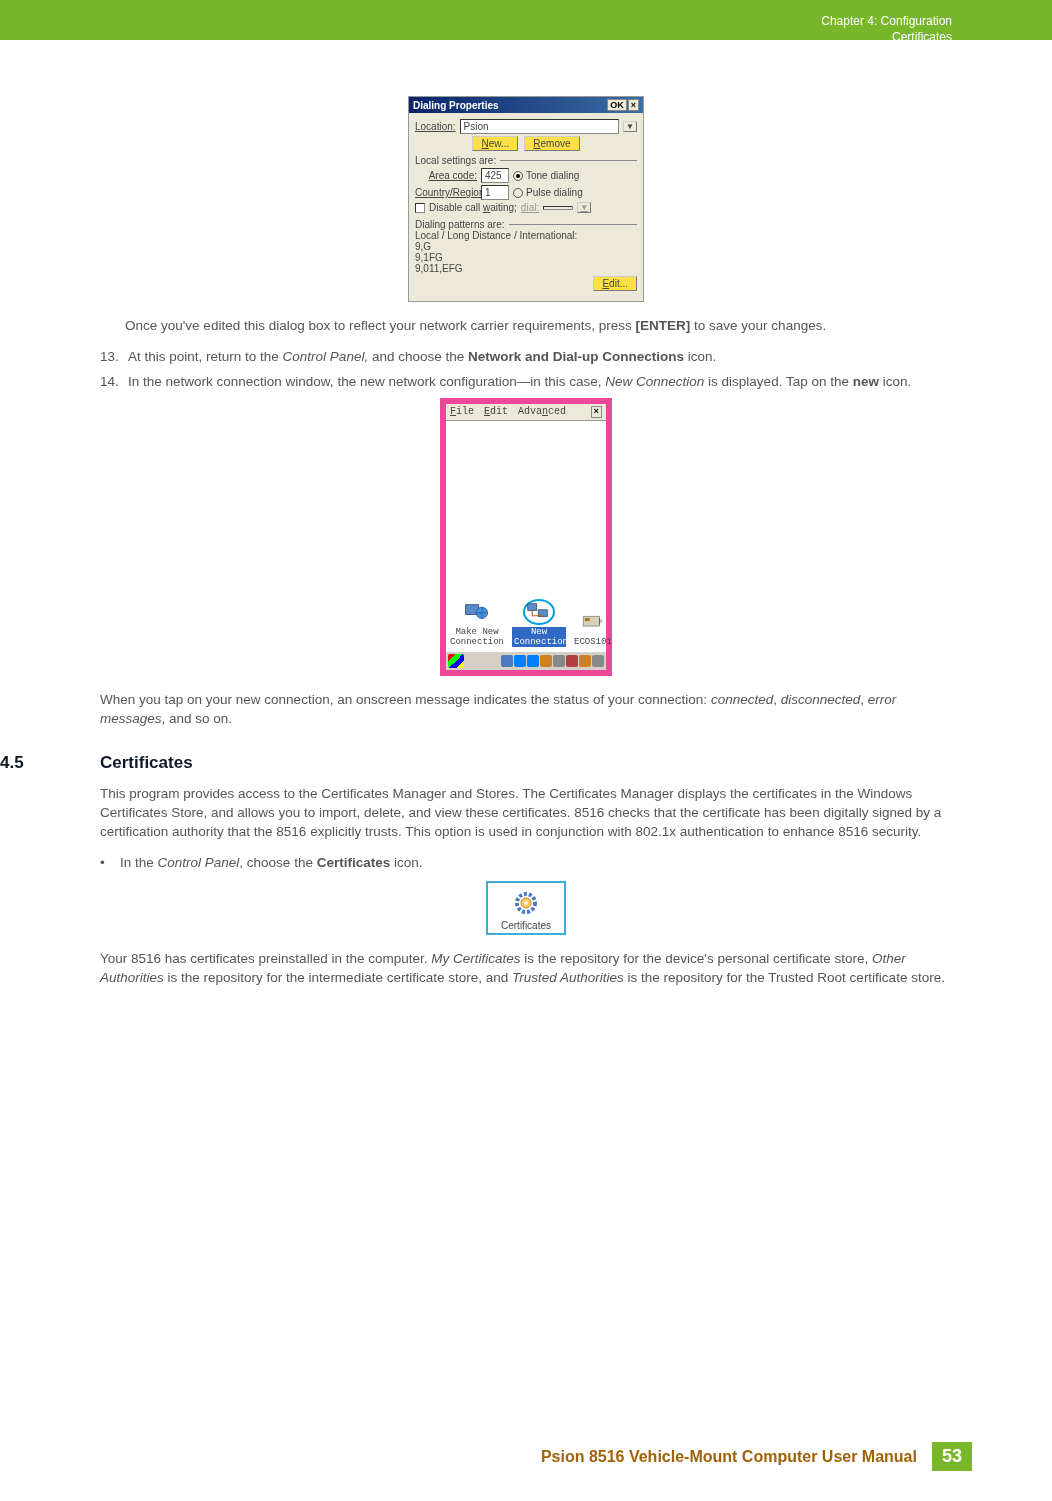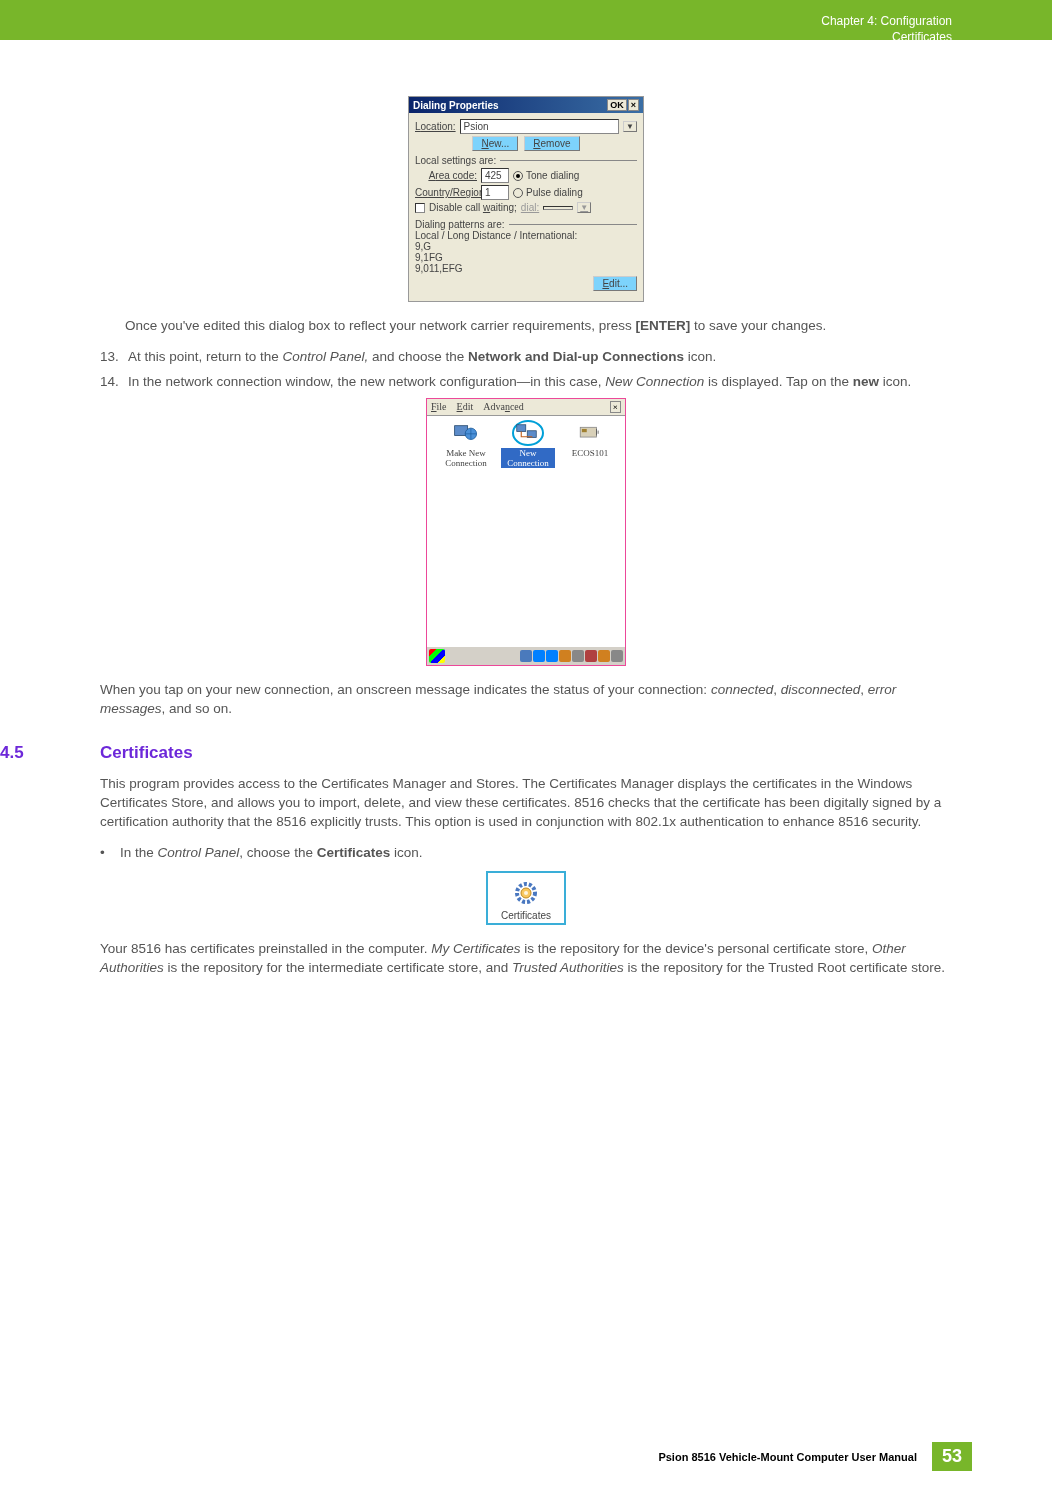--- a/index.html
+++ b/index.html
@@ -73,21 +73,21 @@
     min-width: 0;
   }
   .d-dropdown-arrow {
     background: #ece9d8;
     border: 1px outset #ccc;
     width: 14px;
     text-align: center;
     font-size: 8px;
   }
   .d-btn {
-    background: #7dd3fc;
+    background: #fde047;
     border: 1px outset #ccc;
     padding: 1px 8px;
     font-size: 10px;
   }
   fieldset.legend {
     border: none;
     border-top: 1px solid #888;
     margin: 4px 0;
     font-size: 10px;
   }
@@ -98,46 +98,45 @@
   }
   .radio-dot::after { content: ''; width: 4px; height: 4px; background: #000; border-radius: 50%; }
   .checkbox { width: 10px; height: 10px; border: 1px inset #888; background: #fff; display: inline-block; }
   .disabled { color: #999; text-decoration: underline; }
   .para { margin: 8px 4px 12px 25px; line-height: 1.4; font-size: 13.5px; color: #555; }
   .num-item { margin: 6px 0 6px 0; display: flex; line-height: 1.4; font-size: 13.5px; color: #555; }
   .num { width: 28px; flex-shrink: 0; }
   .italic { font-style: italic; }
   .bold { font-weight: bold; }
   .dialog2 {
-    width: 200px;
+    width: 172px;
     margin: 5px auto 15px auto;
-    border: 1px solid #ec4899;
-    font-family: Liberation Serif, serif;
+    border: 6px solid #ec4899;
+    font-family: Liberation Mono, monospace;
     font-size: 10px;
     background: #fff;
   }
   .menubar {
     background: #ece9d8;
     padding: 2px 4px;
     display: flex;
     gap: 10px;
     font-size: 10px;
     border-bottom: 1px solid #999;
     justify-content: space-between;
   }
   .menubar-items { display: flex; gap: 10px; }
   .menubar-items span u { text-decoration: underline; }
   .icon-area {
     padding: 4px;
     display: flex;
     gap: 8px;
-    align-items: flex-start;
+    align-items: flex-end;
     height: 230px;
     position: relative;
-    margin-left: 8px;
   }
   .conn-icon {
     text-align: center;
     font-size: 9px;
     width: 54px;
   }
   .conn-icon .icon-img {
     width: 32px; height: 26px; margin: 0 auto 2px auto;
     display: flex; align-items: center; justify-content: center;
   }
@@ -163,21 +162,21 @@
   .start-flag { width: 16px; height: 14px; background: linear-gradient(135deg,#f00 25%,#0f0 25% 50%,#00f 50% 75%,#ff0 75%); border-radius: 2px; }
   .tray { display: flex; gap: 1px; }
   .tray-icon { width: 12px; height: 12px; background: #4a7abc; border-radius: 2px; }
   .tray-icon.b { background: #0080ff; }
   .tray-icon.c { background: #d08020; }
   .tray-icon.d { background: #888; }
   .tray-icon.e { background: #b04040; }
   .section-head {
     display: flex;
     margin: 25px 0 12px 0;
-    color: #6d28d9;
+    color: #0f172a;
     font-weight: bold;
     font-size: 17px;
   }
   .section-num { width: 100px; margin-left: -100px; text-align: left; padding-left: 0; }
   .cert-icon-box {
     width: 80px;
     margin: 8px auto 15px auto;
     text-align: center;
     border: 2px solid #3aaed8;
     padding: 6px 4px 2px 4px;
@@ -190,21 +189,21 @@
   }
   .gear svg { width: 100%; height: 100%; }
   .footer {
     position: absolute;
     bottom: 30px;
     right: 80px;
     display: flex;
     align-items: center;
     gap: 15px;
   }
-  .footer-text { color: #000000; font-weight: bold; font-size: 11px; }
+  .footer-text { color: #a16207; font-weight: bold; font-size: 16px; }
   .page-num {
     background: #78b62a;
     color: #fff;
     font-weight: bold;
     padding: 4px 10px;
     font-size: 18px;
   }
   .globe-svg { width: 26px; height: 22px; }
 </style>
 </head>

